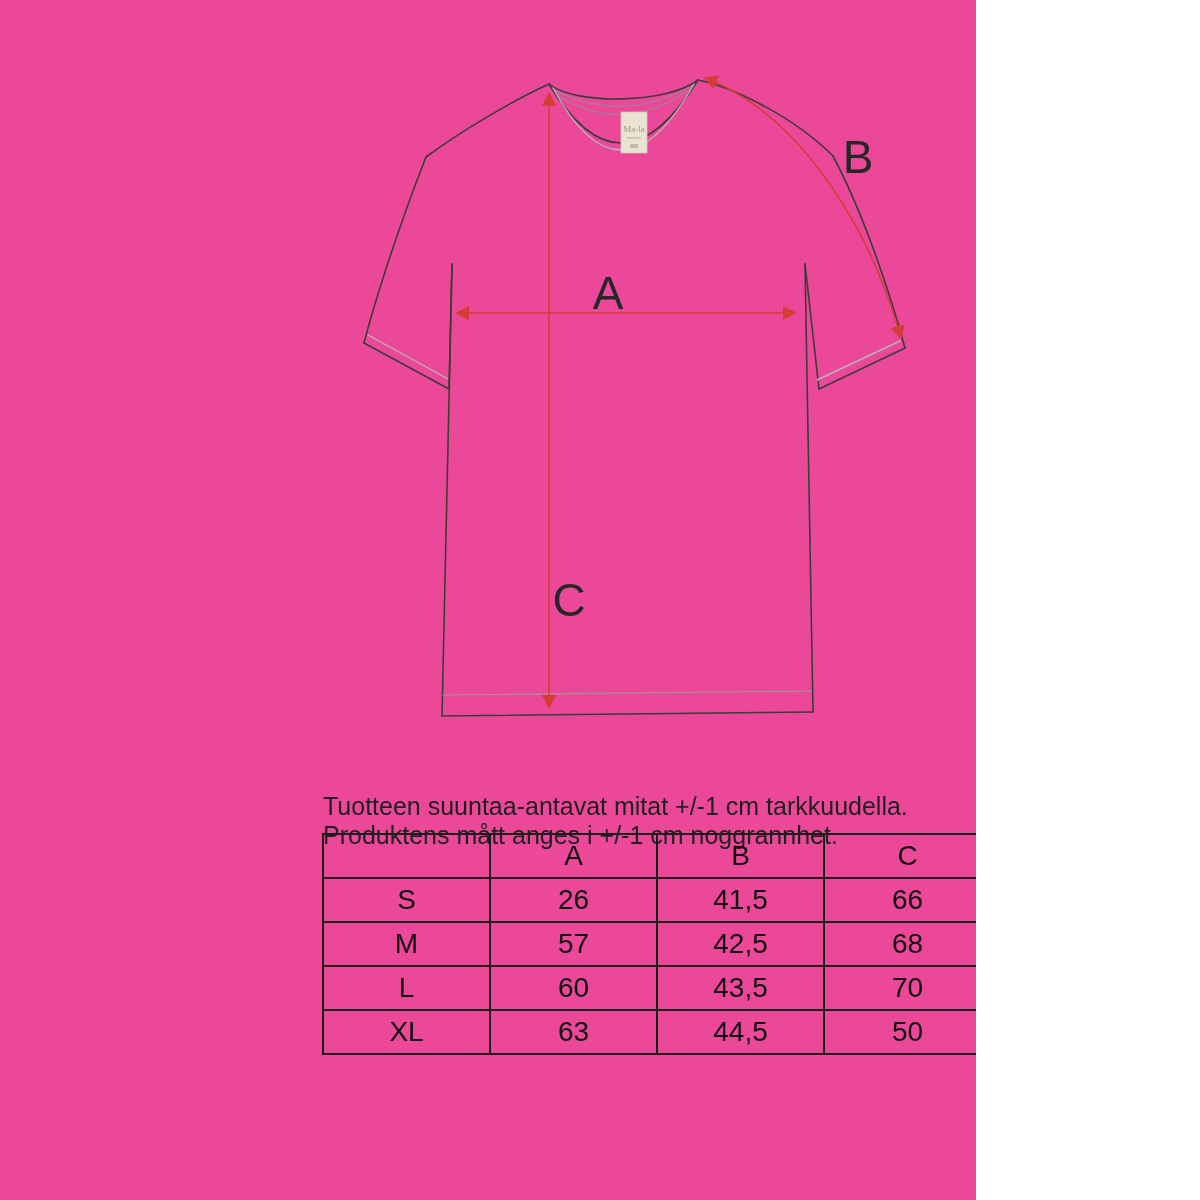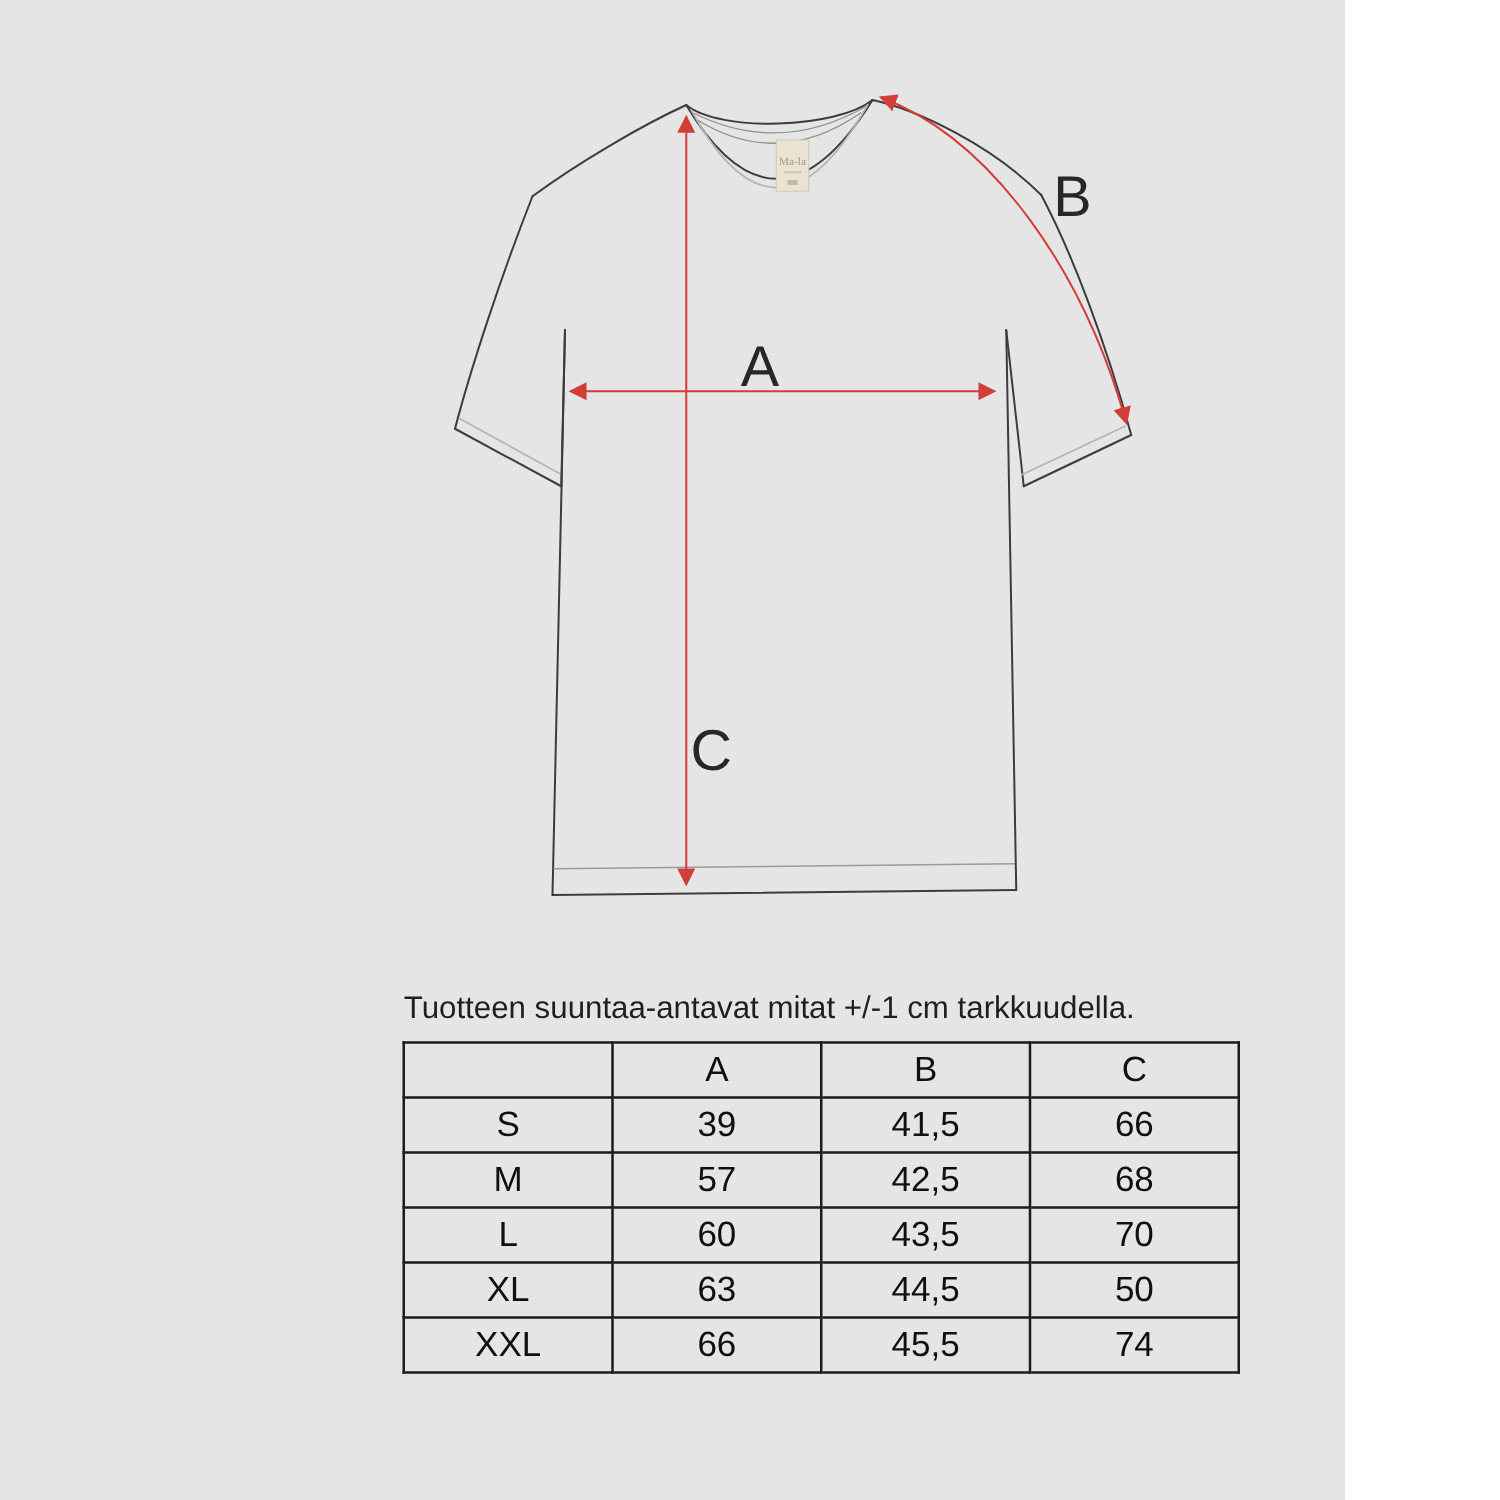--- a/index.html
+++ b/index.html
@@ -3,23 +3,23 @@
 <meta charset="utf-8">
 <style>
   html, body {
     margin: 0;
     padding: 0;
     background: #ffffff;
     font-family: "Liberation Sans", sans-serif;
   }
   .canvas {
     position: relative;
-    width: 1076px;
+    width: 976px;
     height: 1200px;
-    background: #e5e5e5;
+    background: #ec4899;
     overflow: hidden;
   }
   svg.shirt {
     position: absolute;
     left: 0;
     top: 0;
     display: block;
   }
   svg .dark   { stroke: #3c3c3c; stroke-width: 1.6; fill: none; stroke-linecap: round; stroke-linejoin: round; }
   svg .light  { stroke: #b5b5b5; stroke-width: 1.4; fill: none; stroke-linecap: round; }
@@ -118,41 +118,42 @@
       <path class="red" d="M705,78 C795,112 868,220 901,338" marker-start="url(#arr)" marker-end="url(#arr)"></path>
     </g>
 
     <text class="big" x="608" y="309">A</text>
     <text class="big" x="858" y="173">B</text>
     <text class="big" x="569" y="616">C</text>
   </svg>
 
   <div class="notes">
     <div>Tuotteen suuntaa-antavat mitat +/-1 cm tarkkuudella.</div>
+    <div>Produktens mått anges i +/-1 cm noggrannhet.</div>
   </div>
 
   <table class="sizes">
     <colgroup>
       <col style="width:167px">
         <col style="width:167px">
         <col style="width:167px">
         <col style="width:167px">
     </colgroup>
     <thead>
       <tr>
         <th></th>
         <th>A</th>
         <th>B</th>
         <th>C</th>
       </tr>
     </thead>
     <tbody>
       <tr>
         <td>S</td>
-        <td>39</td>
+        <td>26</td>
         <td>41,5</td>
         <td>66</td>
       </tr>
       <tr>
         <td>M</td>
         <td>57</td>
         <td>42,5</td>
         <td>68</td>
       </tr>
       <tr>
@@ -160,22 +161,16 @@
         <td>60</td>
         <td>43,5</td>
         <td>70</td>
       </tr>
       <tr>
         <td>XL</td>
         <td>63</td>
         <td>44,5</td>
         <td>50</td>
       </tr>
-      <tr>
-        <td>XXL</td>
-        <td>66</td>
-        <td>45,5</td>
-        <td>74</td>
-      </tr>
     </tbody>
   </table>
 
 </div>
 
 </body></html>

